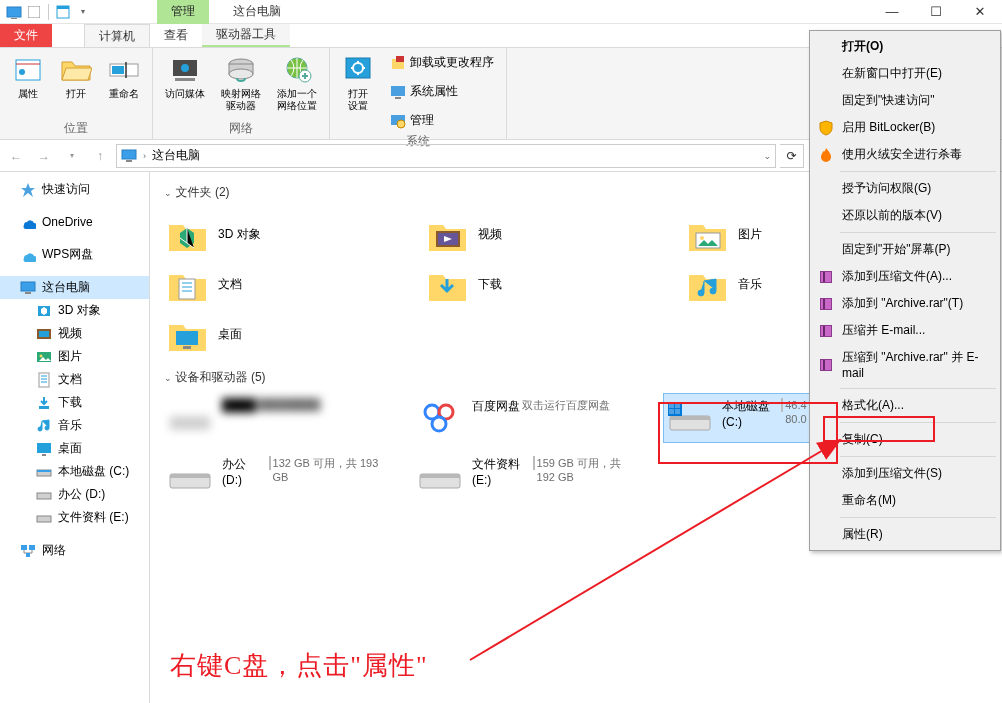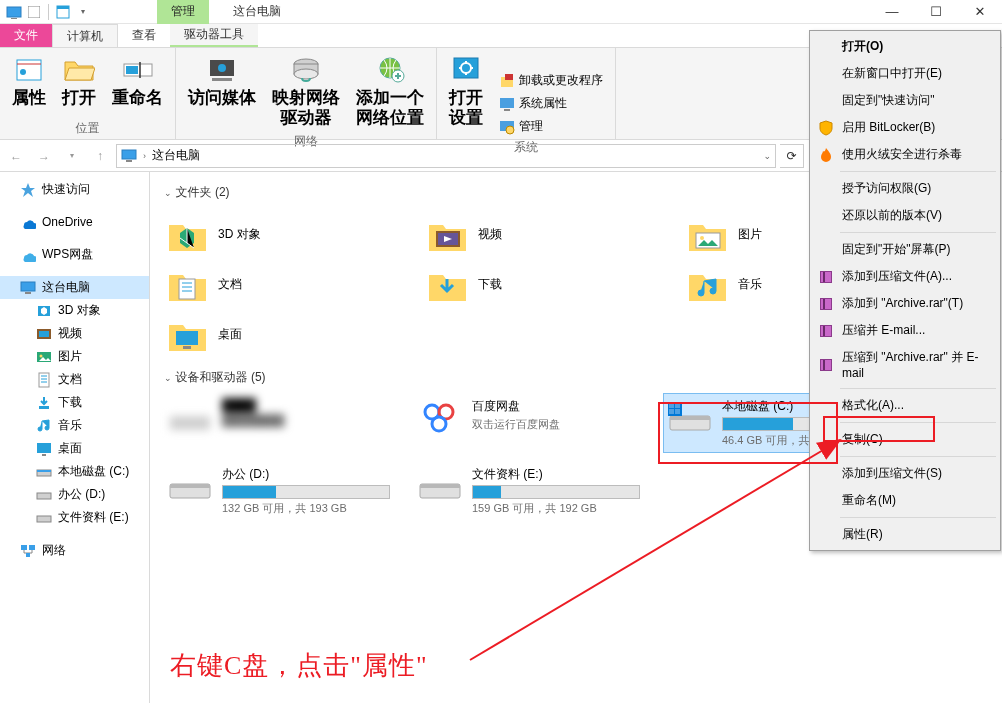--- a/index.html
+++ b/index.html
@@ -11,35 +11,35 @@
 .titlebar .qat .icn { width:16px; height:16px; display:flex; align-items:center; justify-content:center; }
 .qat-sep { width:1px; height:16px; background:#ccc; margin:0 2px;}
 .titlebar .tab-mgmt { background:#b0e596; padding:4px 14px; margin-left:60px; color:#222;}
 .titlebar .title-txt { margin-left:24px; color:#333; }
 .titlebar .winctrl { margin-left:auto; display:flex; }
 .titlebar .winctrl div { width:44px; height:24px; display:flex; align-items:center; justify-content:center; font-size:13px; color:#333; }
 
 
 .tabs { height:24px; display:flex; align-items:stretch; border-bottom:1px solid #dadada; background:#fff;}
 .tab { padding:4px 14px; color:#333; display:flex; align-items:center;}
-.tab.file { background:#ec4899; color:#fff; }
-.tab.active { background:#f5f5f5; border:1px solid #dadada; border-bottom:none;}
+.tab.file { background:#ef4444; color:#fff; }
+.tab.active { background:#f5f5f5; border:1px solid #dadada; border-bottom:none;margin-left:32px;}
 .tab.drive { border-bottom:2px solid #b0e596; background:#f5f5f5;}
 
 
 .ribbon { height:92px; background:#f5f5f5; border-bottom:1px solid #dadada; display:flex; }
 .rgroup { border-right:1px solid #dadada; padding:4px 8px 2px; display:flex; flex-direction:column;}
 .rgroup .items { flex:1; display:flex; gap:8px; align-items:flex-start;}
 .rgroup .gname { text-align:center; color:#666; font-size:12px; padding-top:2px;}
 .rbig { display:flex; flex-direction:column; align-items:center; gap:2px; padding:2px 4px; min-width:36px;}
 .rbig .ico { width:32px; height:32px; }
-.rbig span { font-size:17px; text-align:center; line-height:1.2;font-weight:bold;}
+.rbig span { font-size:10px; text-align:center; line-height:1.2;}
 .rsmall { display:flex; align-items:center; gap:4px; padding:2px 4px; font-size:11px;}
 .rsmall .ico { width:16px; height:16px;}
-.rcol { display:flex; flex-direction:column; gap:2px;margin-top:18px;}
+.rcol { display:flex; flex-direction:column; gap:8px;}
 
 
 .navbar { height:32px; border-bottom:1px solid #dadada; display:flex; align-items:center; padding:0 4px; gap:4px;}
 .navbtn { width:24px; height:24px; color:#999; display:flex; align-items:center; justify-content:center;}
 .addrbox { flex:1; height:24px; border:1px solid #ccc; display:flex; align-items:center; padding:0 4px; gap:6px; max-width:660px;}
 .addrbox .chev { color:#666; font-size:9px;}
 .refresh { width:24px; height:24px; border:1px solid #ccc; border-left:none; display:flex; align-items:center; justify-content:center; color:#333;}
 
 
 .body { display:flex; height:calc(100% - 172px);}
@@ -53,21 +53,21 @@
 .content { flex:1; padding:8px 14px; position:relative; overflow:hidden;}
 .section-hdr { display:flex; align-items:center; gap:4px; color:#333; margin:4px 0 8px;}
 .section-hdr .chev { color:#606060; font-size:9px;}
 .folders-grid { display:flex; flex-wrap:wrap; gap:0 30px;}
 .folder-item { width:230px; display:flex; align-items:center; gap:10px; padding:4px 2px;}
 .folder-item .fico { width:42px; height:42px; position:relative;}
 
 .drives-grid { display:flex; flex-wrap:wrap; gap:10px 20px; margin-top:6px;}
 .drive-item { width:230px; display:flex; gap:10px; padding:4px;}
 .drive-item .dico { width:44px; height:40px; flex-shrink:0;}
-.drive-item .dinfo { flex:1; display:flex; flex-direction:column; gap:2px;}
+.drive-item .dinfo { flex:1; display:flex; gap:2px;}
 .drive-item .sub { color:#6d6d6d; font-size:11px;}
 .drive-item .bar { height:14px; border:1px solid #bcbcbc; background:#e6e6e6; position:relative;}
 .drive-item .bar .fill { position:absolute; left:0; top:0; bottom:0; background:#26a0da;}
 .drive-item.selected { background:#cde8ff; outline:1px solid #7abdf1;}
 
 
 .ctxmenu { position:absolute; right:1px; top:30px; width:192px; background:#f0f0f0; border:1px solid #a0a0a0; box-shadow:2px 2px 4px rgba(0,0,0,.25); z-index:100; padding:2px;}
 .ctx-item { display:flex; align-items:center; gap:8px; padding:5px 10px 5px 30px; position:relative; color:#000;}
 .ctx-item.bold { font-weight:bold;}
 .ctx-item .cico { position:absolute; left:6px; width:16px; height:16px;}

